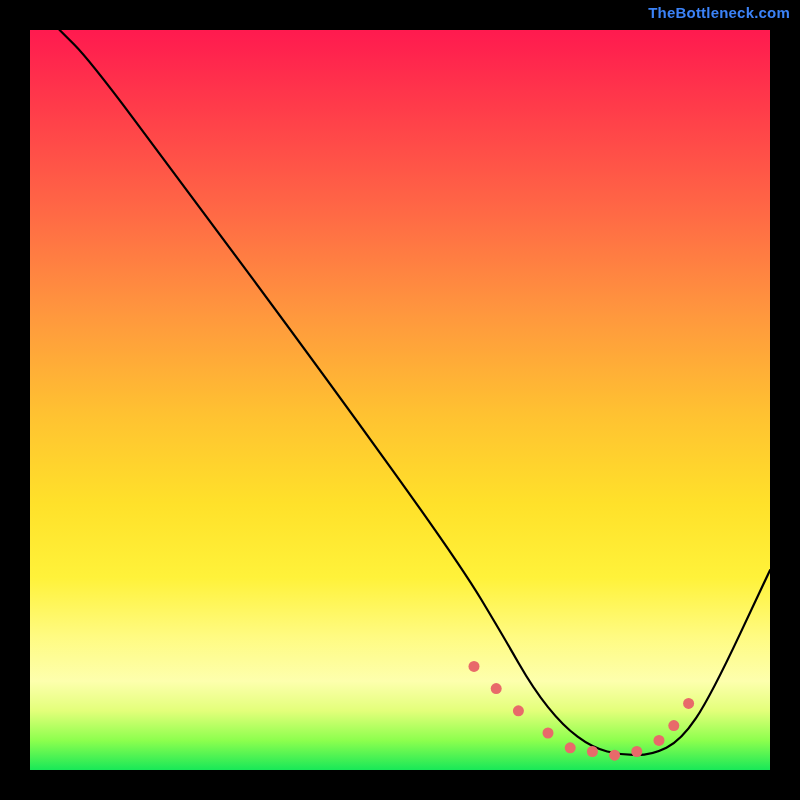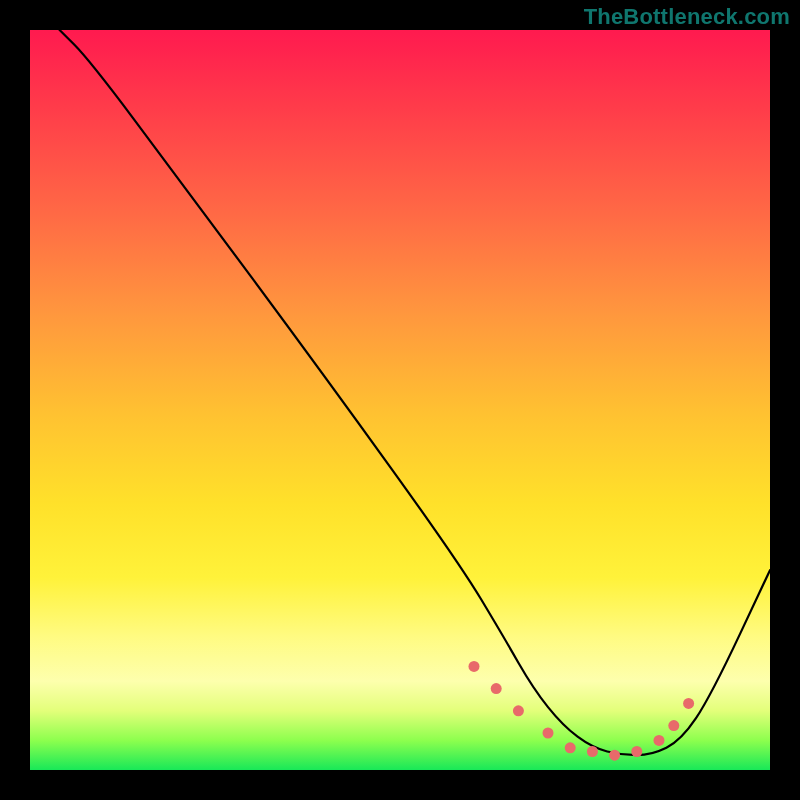--- a/index.html
+++ b/index.html
@@ -14,22 +14,22 @@
   .frame {
     position: relative;
     width: 800px;
     height: 800px;
     background: #000;
   }
   .watermark {
     position: absolute;
     top: 4px;
     right: 10px;
-    color: #0f766e;
-    font-size: 22px;
+    color: #3b82f6;
+    font-size: 15px;
     font-weight: 600;
     letter-spacing: 0.2px;
     z-index: 20;
   }
   
   .plot-area {
     position: absolute;
     left: 30px;
     top: 30px;
     width: 740px;

